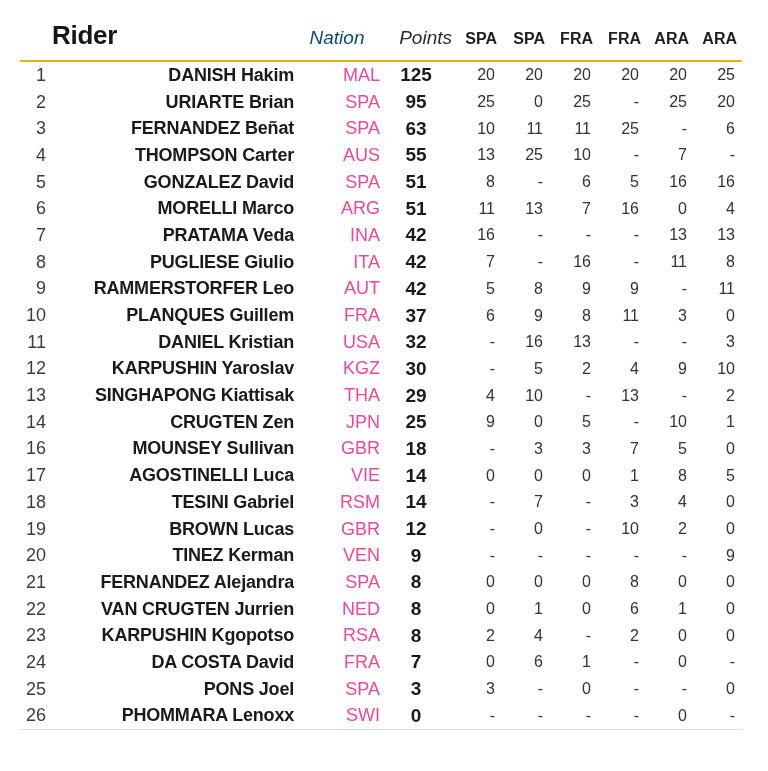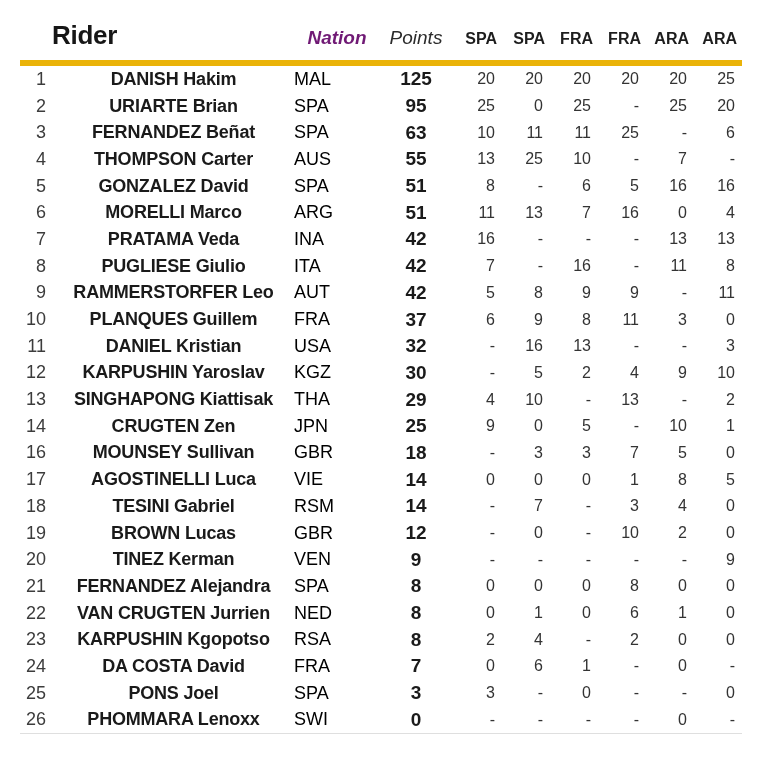--- a/index.html
+++ b/index.html
@@ -24,40 +24,41 @@
     margin: 4px 26px 0 20px;
   }
   col.c-rank   { width: 26px; }
   col.c-name   { width: 248px; }
   col.c-nation { width: 86px; }
   col.c-points { width: 74px; }
   col.c-race   { width: 48px; }
 
   thead th {
     vertical-align: baseline;
-    border-bottom: 6px solid #eab308;
+    border-bottom: 2px solid #eab308;
     padding: 16px 0 9px 0;
     white-space: nowrap;
   }
   th.h-rider {
     text-align: left;
     font-size: 26px;
     font-weight: bold;
     color: #161616;
     letter-spacing: -0.3px;
     padding-left: 6px;
   }
   th.h-nation {
     text-align: center;
     font-style: italic;
-    font-weight: bold;
+    font-weight: normal;
     font-size: 19px;
-    color: #701a75;
+    color: #0c4a6e;
   }
   th.h-points {
+    text-align: right;
     font-style: italic;
     font-weight: normal;
     font-size: 19px;
     color: #2b2b2b;
     padding-right: 2px;
   }
   th.h-race {
     text-align: right;
     font-size: 16px;
     font-weight: bold;
@@ -73,32 +74,32 @@
   }
   tbody tr:last-child td {
     border-bottom: 1px solid #dfdfdf;
   }
   td.rank {
     text-align: right;
     font-size: 18px;
     color: #3c3c3c;
   }
   td.name {
-    text-align: center;
+    text-align: right;
     padding-left: 7px;
     font-size: 18px;
     font-weight: bold;
     color: #1a1a1a;
     letter-spacing: -0.2px;
     overflow: hidden;
   }
   td.nation {
-    text-align: left;
+    text-align: right;
     font-size: 18px;
-    color: #000000;
+    color: #ec4899;
   }
   td.points {
     text-align: center;
     font-size: 19px;
     font-weight: bold;
     color: #1a1a1a;
     padding-right: 2px;
   }
   td.score {
     text-align: right;

